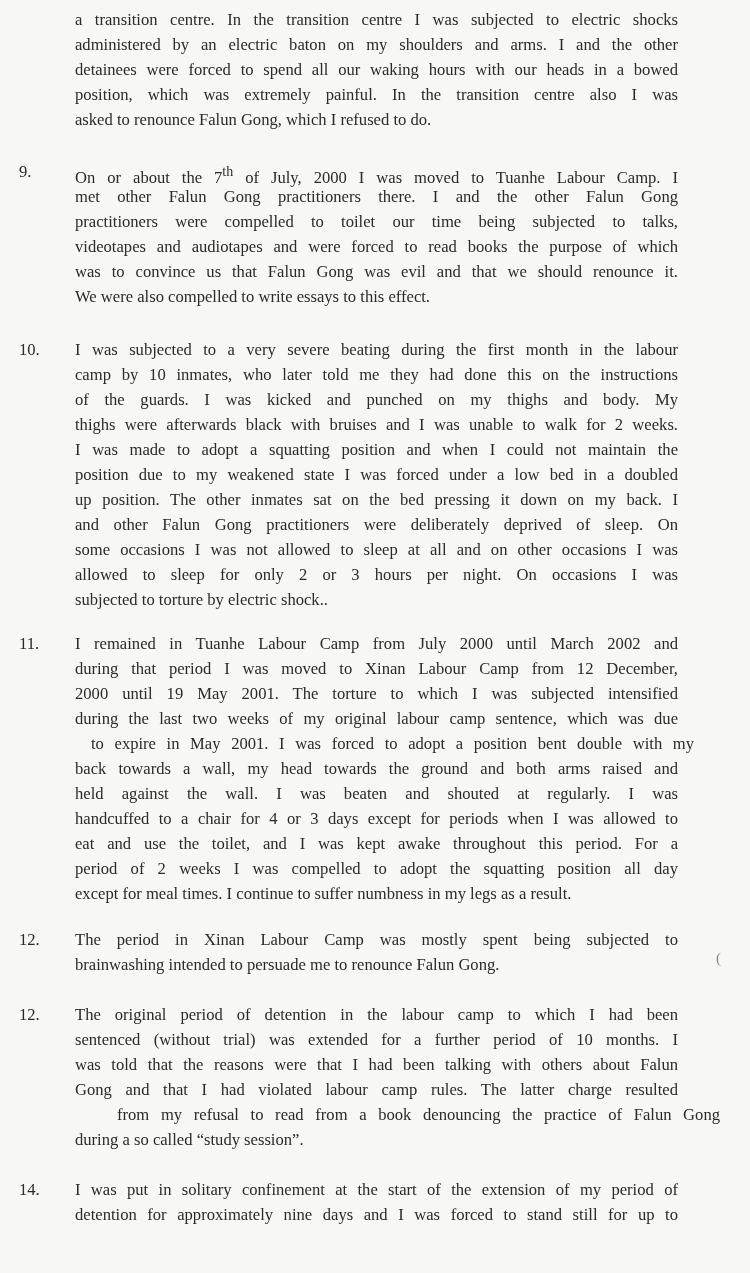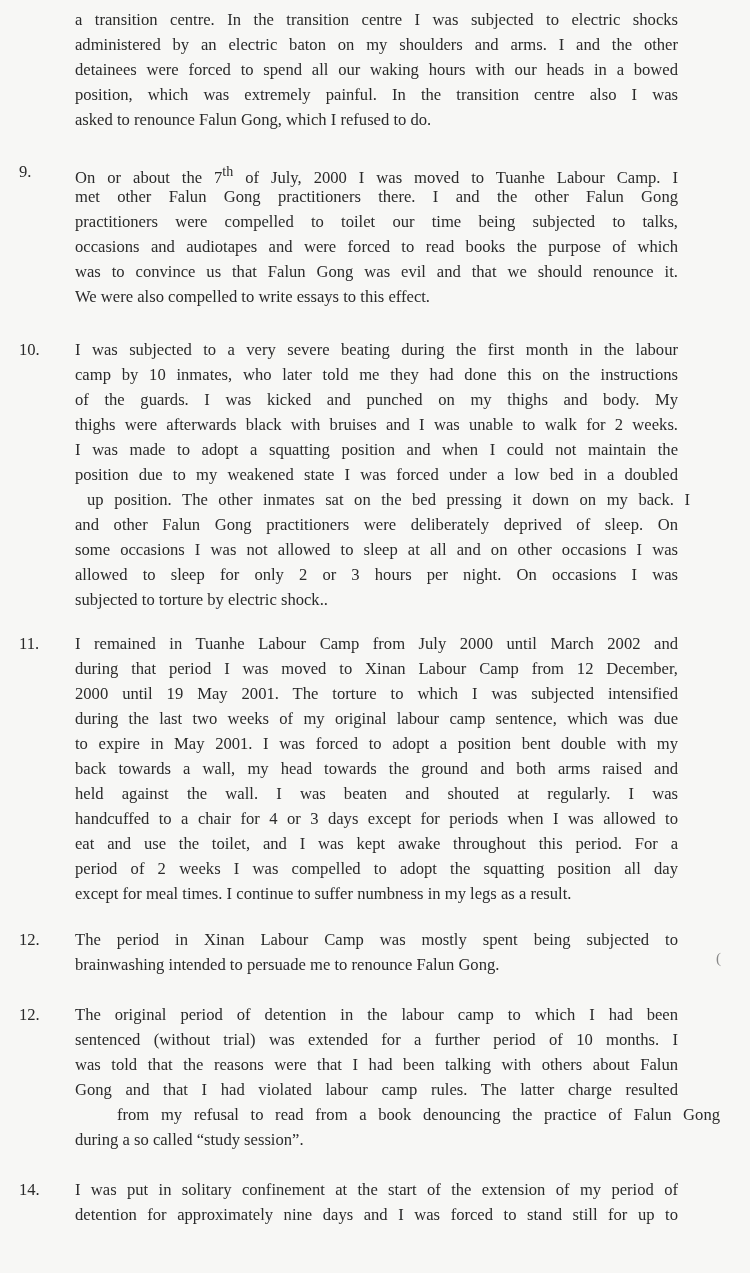--- a/index.html
+++ b/index.html
@@ -67,47 +67,47 @@
     <div class="line" style="top:50px;">detainees were forced to spend all our waking hours with our heads in a bowed</div>
     <div class="line" style="top:75px;">position, which was extremely painful.    In the transition centre also I was</div>
     <div class="line last" style="top:100px;">asked to renounce Falun Gong, which I refused to do.</div>
   </div>
 
   <div class="para" style="top:160px;">
     <div class="num">9.</div>
     <div class="line" style="top:0px;" id="p9l0">On or about the 7<sup style="font-size: 14px;">th</sup> of July, 2000 I was moved to Tuanhe Labour Camp.    I</div>
     <div class="line" style="top:25px;">met other Falun Gong practitioners there.    I and the other Falun Gong</div>
     <div class="line" style="top:50px;">practitioners were compelled to toilet our time being subjected to talks,</div>
-    <div class="line" style="top:75px;">occasions and audiotapes and were forced to read books the purpose of which</div>
+    <div class="line" style="top:75px;">videotapes and audiotapes and were forced to read books the purpose of which</div>
     <div class="line" style="top:100px;">was to convince us that Falun Gong was evil and that we should renounce it.</div>
     <div class="line last" style="top:125px;">We were also compelled to write essays to this effect.</div>
   </div>
 
   <div class="para" style="top:338px;">
     <div class="num">10.</div>
     <div class="line" style="top:0px;">I was subjected to a very severe beating during the first month in the labour</div>
     <div class="line" style="top:25px;">camp by 10 inmates, who later told me they had done this on the instructions</div>
     <div class="line" style="top:50px;">of the guards.    I was kicked and punched on my thighs and body.    My</div>
     <div class="line" style="top:75px;">thighs were afterwards black with bruises and I was unable to walk for 2 weeks.</div>
     <div class="line" style="top:100px;">I was made to adopt a squatting position and when I could not maintain the</div>
     <div class="line" style="top:125px;">position due to my weakened state I was forced under a low bed in a doubled</div>
-    <div class="line" style="top:150px;margin-left:12px;">up position. The other inmates sat on the bed pressing it down on my back.    I</div>
+    <div class="line" style="top:150px;">up position. The other inmates sat on the bed pressing it down on my back.    I</div>
     <div class="line" style="top:175px;">and other Falun Gong practitioners were deliberately deprived of sleep.    On</div>
     <div class="line" style="top:200px;">some occasions I was not allowed to sleep at all and on other occasions I was</div>
     <div class="line" style="top:225px;">allowed to sleep for only 2 or 3 hours per night.    On occasions I was</div>
     <div class="line last" style="top:250px;">subjected to torture by electric shock..</div>
   </div>
 
   <div class="para" style="top:632px;">
     <div class="num">11.</div>
     <div class="line" style="top:0px;">I remained in Tuanhe Labour Camp from July 2000 until March 2002 and</div>
     <div class="line" style="top:25px;">during that period I was moved to Xinan Labour Camp from 12 December,</div>
     <div class="line" style="top:50px;">2000 until 19 May 2001.    The torture to which I was subjected intensified</div>
     <div class="line" style="top:75px;">during the last two weeks of my original labour camp sentence, which was due</div>
-    <div class="line" style="top:100px;">to expire in May 2001.    I was forced to adopt a position bent double with my</div>
+    <div class="line" style="top:100px;margin-left:16px;">to expire in May 2001.    I was forced to adopt a position bent double with my</div>
     <div class="line" style="top:125px;">back towards a wall, my head towards the ground and both arms raised and</div>
     <div class="line" style="top:150px;">held against the wall.    I was beaten and shouted at regularly.    I was</div>
     <div class="line" style="top:175px;">handcuffed to a chair for 4 or 3 days except for periods when I was allowed to</div>
     <div class="line" style="top:200px;">eat and use the toilet, and I was kept awake throughout this period.    For a</div>
     <div class="line" style="top:225px;">period of 2 weeks I was compelled to adopt the squatting position all day</div>
     <div class="line last" style="top:250px;">except for meal times.    I continue to suffer numbness in my legs as a result.</div>
   </div>
 
   <div class="para" style="top:928px;">
     <div class="num">12.</div>

